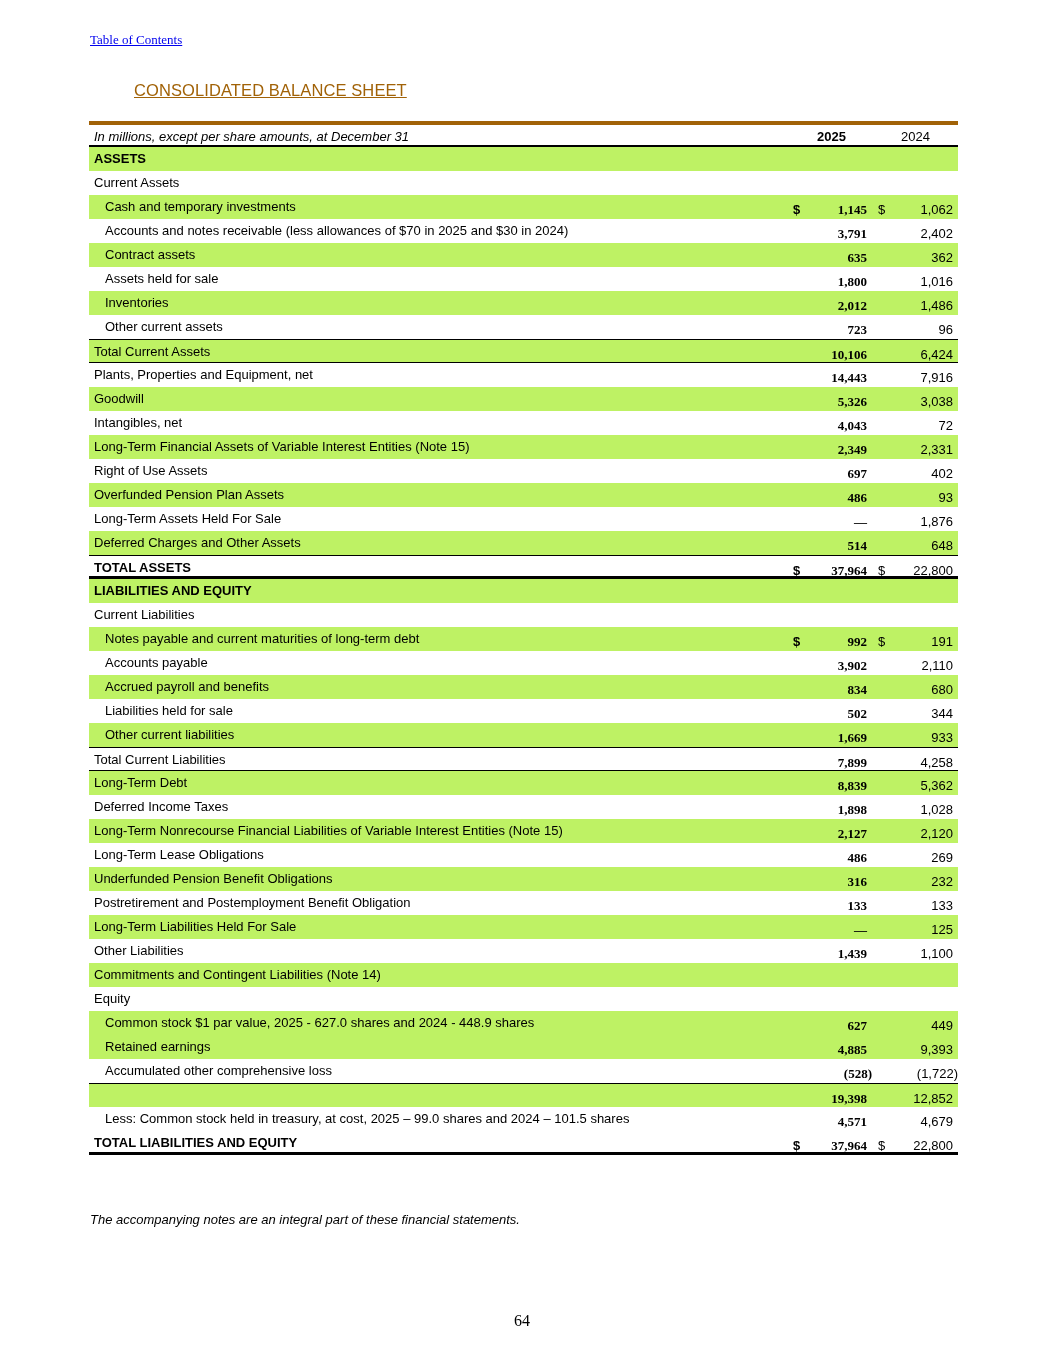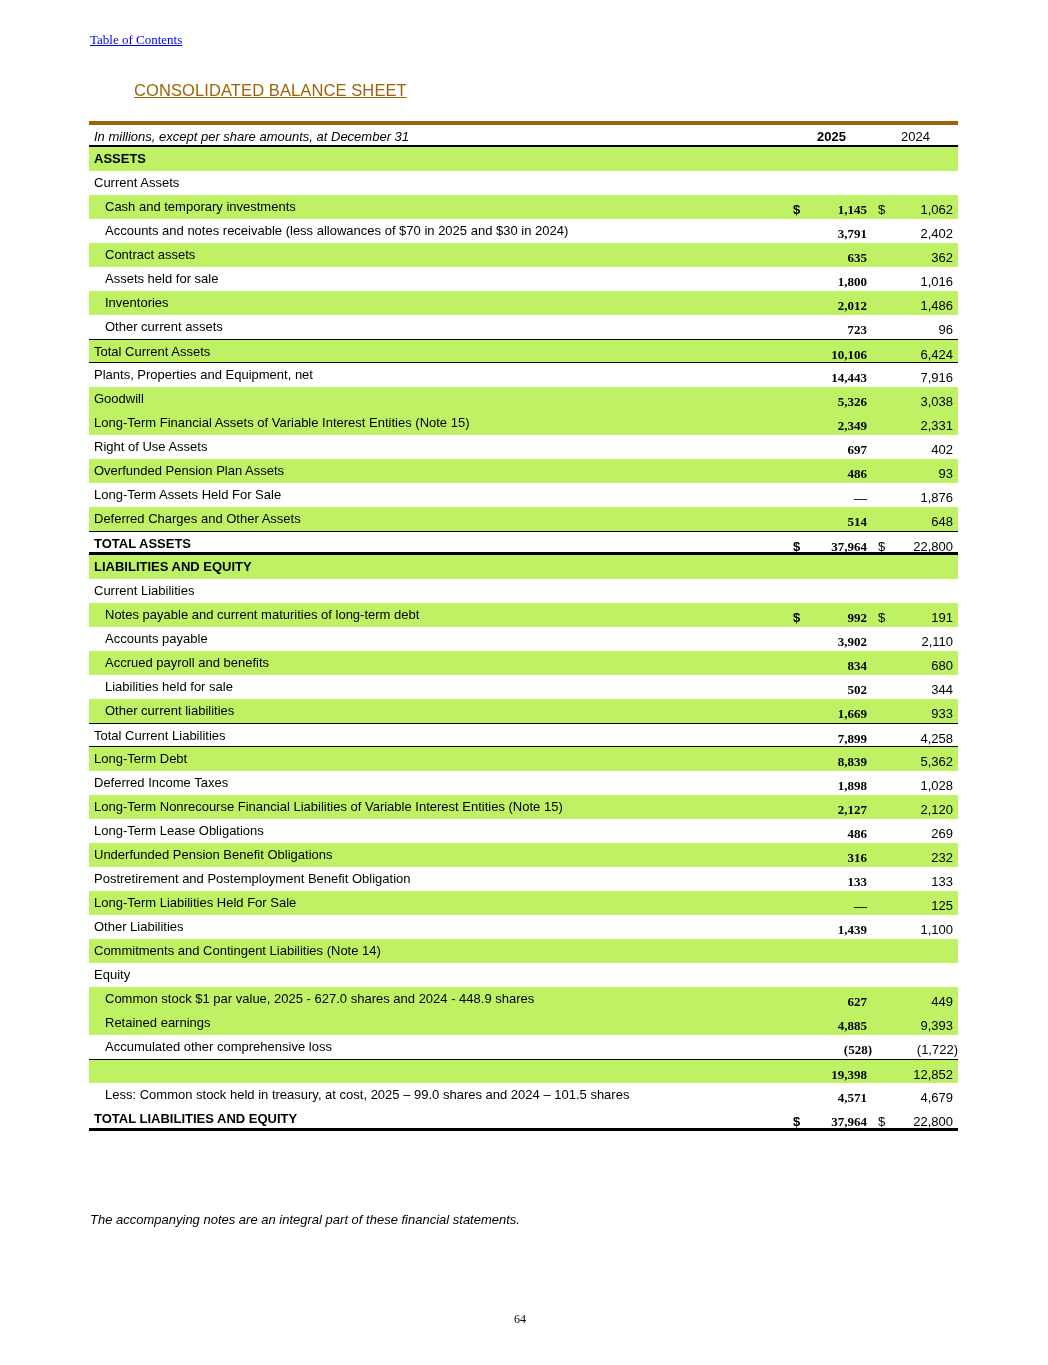--- a/index.html
+++ b/index.html
@@ -19,21 +19,21 @@
   .row .v1.paren { right: 86px; }
   .row .d2 { position: absolute; left: 789px; top: 7px; }
   .row .v2 { position: absolute; right: 5px; top: 7px; text-align: right; }
   .row .v2.paren { right: 0px; }
   .row.head .h1 { position: absolute; right: 112px; top: 4px; font-weight: bold; }
   .row.head .h2 { position: absolute; right: 28px; top: 4px; }
   .top-border { border-top: 1.5px solid #000; }
   .bot-border { border-bottom: 1.5px solid #000; }
   .thick-bot { border-bottom: 3px solid #000; }
   .note { position: absolute; left: 90px; top: 1212px; font-size: 13px; font-style: italic; }
-  .pagenum { position: absolute; left: 514px; top: 1312px; font-family: "Liberation Serif", serif; font-size: 12px; }
+  .pagenum { position: absolute; left: 514px; top: 1312px; font-family: "Liberation Serif", serif; font-size: 16px; }
 </style>
 </head>
 <body>
 
 <a class="toc">Table of Contents</a>
 <div class="title">CONSOLIDATED BALANCE SHEET</div>
 
 <div class="sheet">
   <div class="row head">
     <span class="lbl ital">In millions, except per share amounts, at December 31</span>
@@ -87,20 +87,25 @@
       <div class="row">
         <span class="lbl">Plants, Properties and Equipment, net</span>
         <span class="v1">14,443</span>
         <span class="v2">7,916</span>
       </div>
       <div class="row shade">
         <span class="lbl">Goodwill</span>
         <span class="v1">5,326</span>
         <span class="v2">3,038</span>
       </div>
+      <div class="row">
+        <span class="lbl">Intangibles, net</span>
+        <span class="v1">4,043</span>
+        <span class="v2">72</span>
+      </div>
       <div class="row shade">
         <span class="lbl">Long-Term Financial Assets of Variable Interest Entities (Note 15)</span>
         <span class="v1">2,349</span>
         <span class="v2">2,331</span>
       </div>
       <div class="row">
         <span class="lbl">Right of Use Assets</span>
         <span class="v1">697</span>
         <span class="v2">402</span>
       </div>

